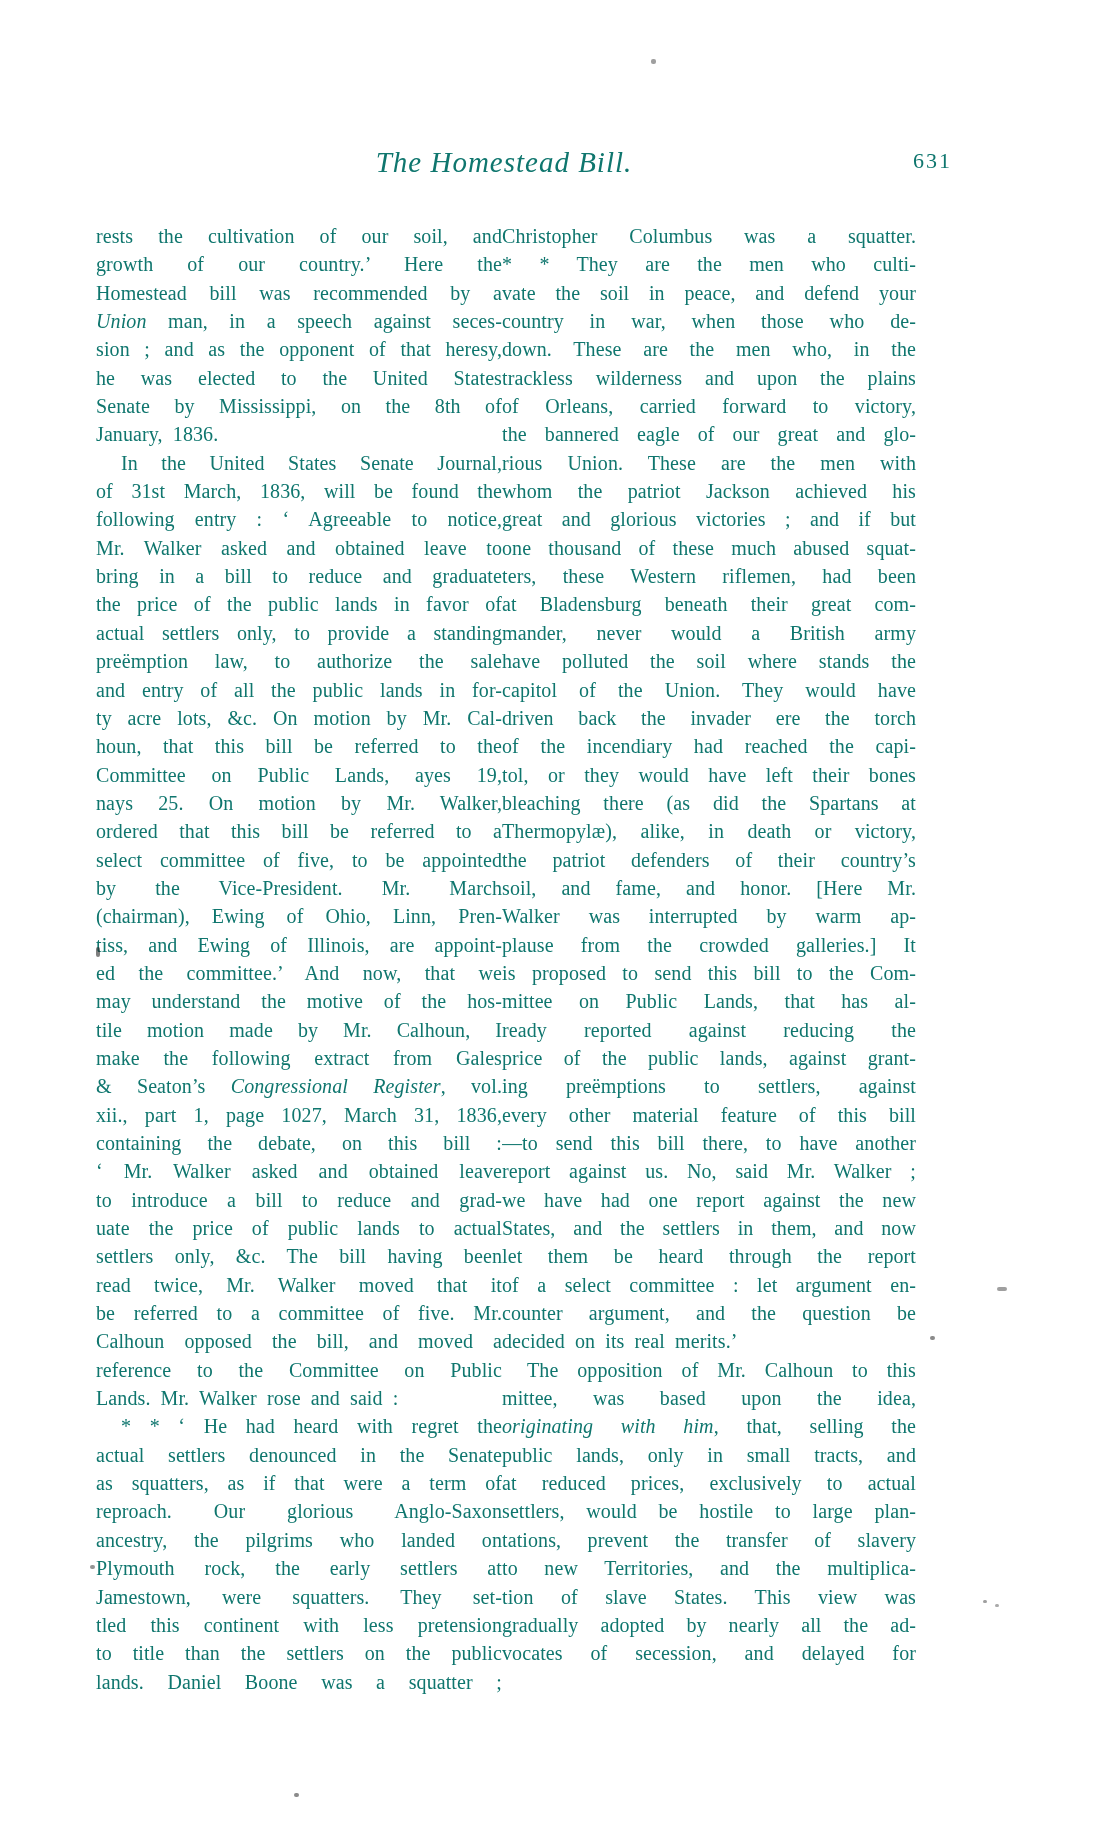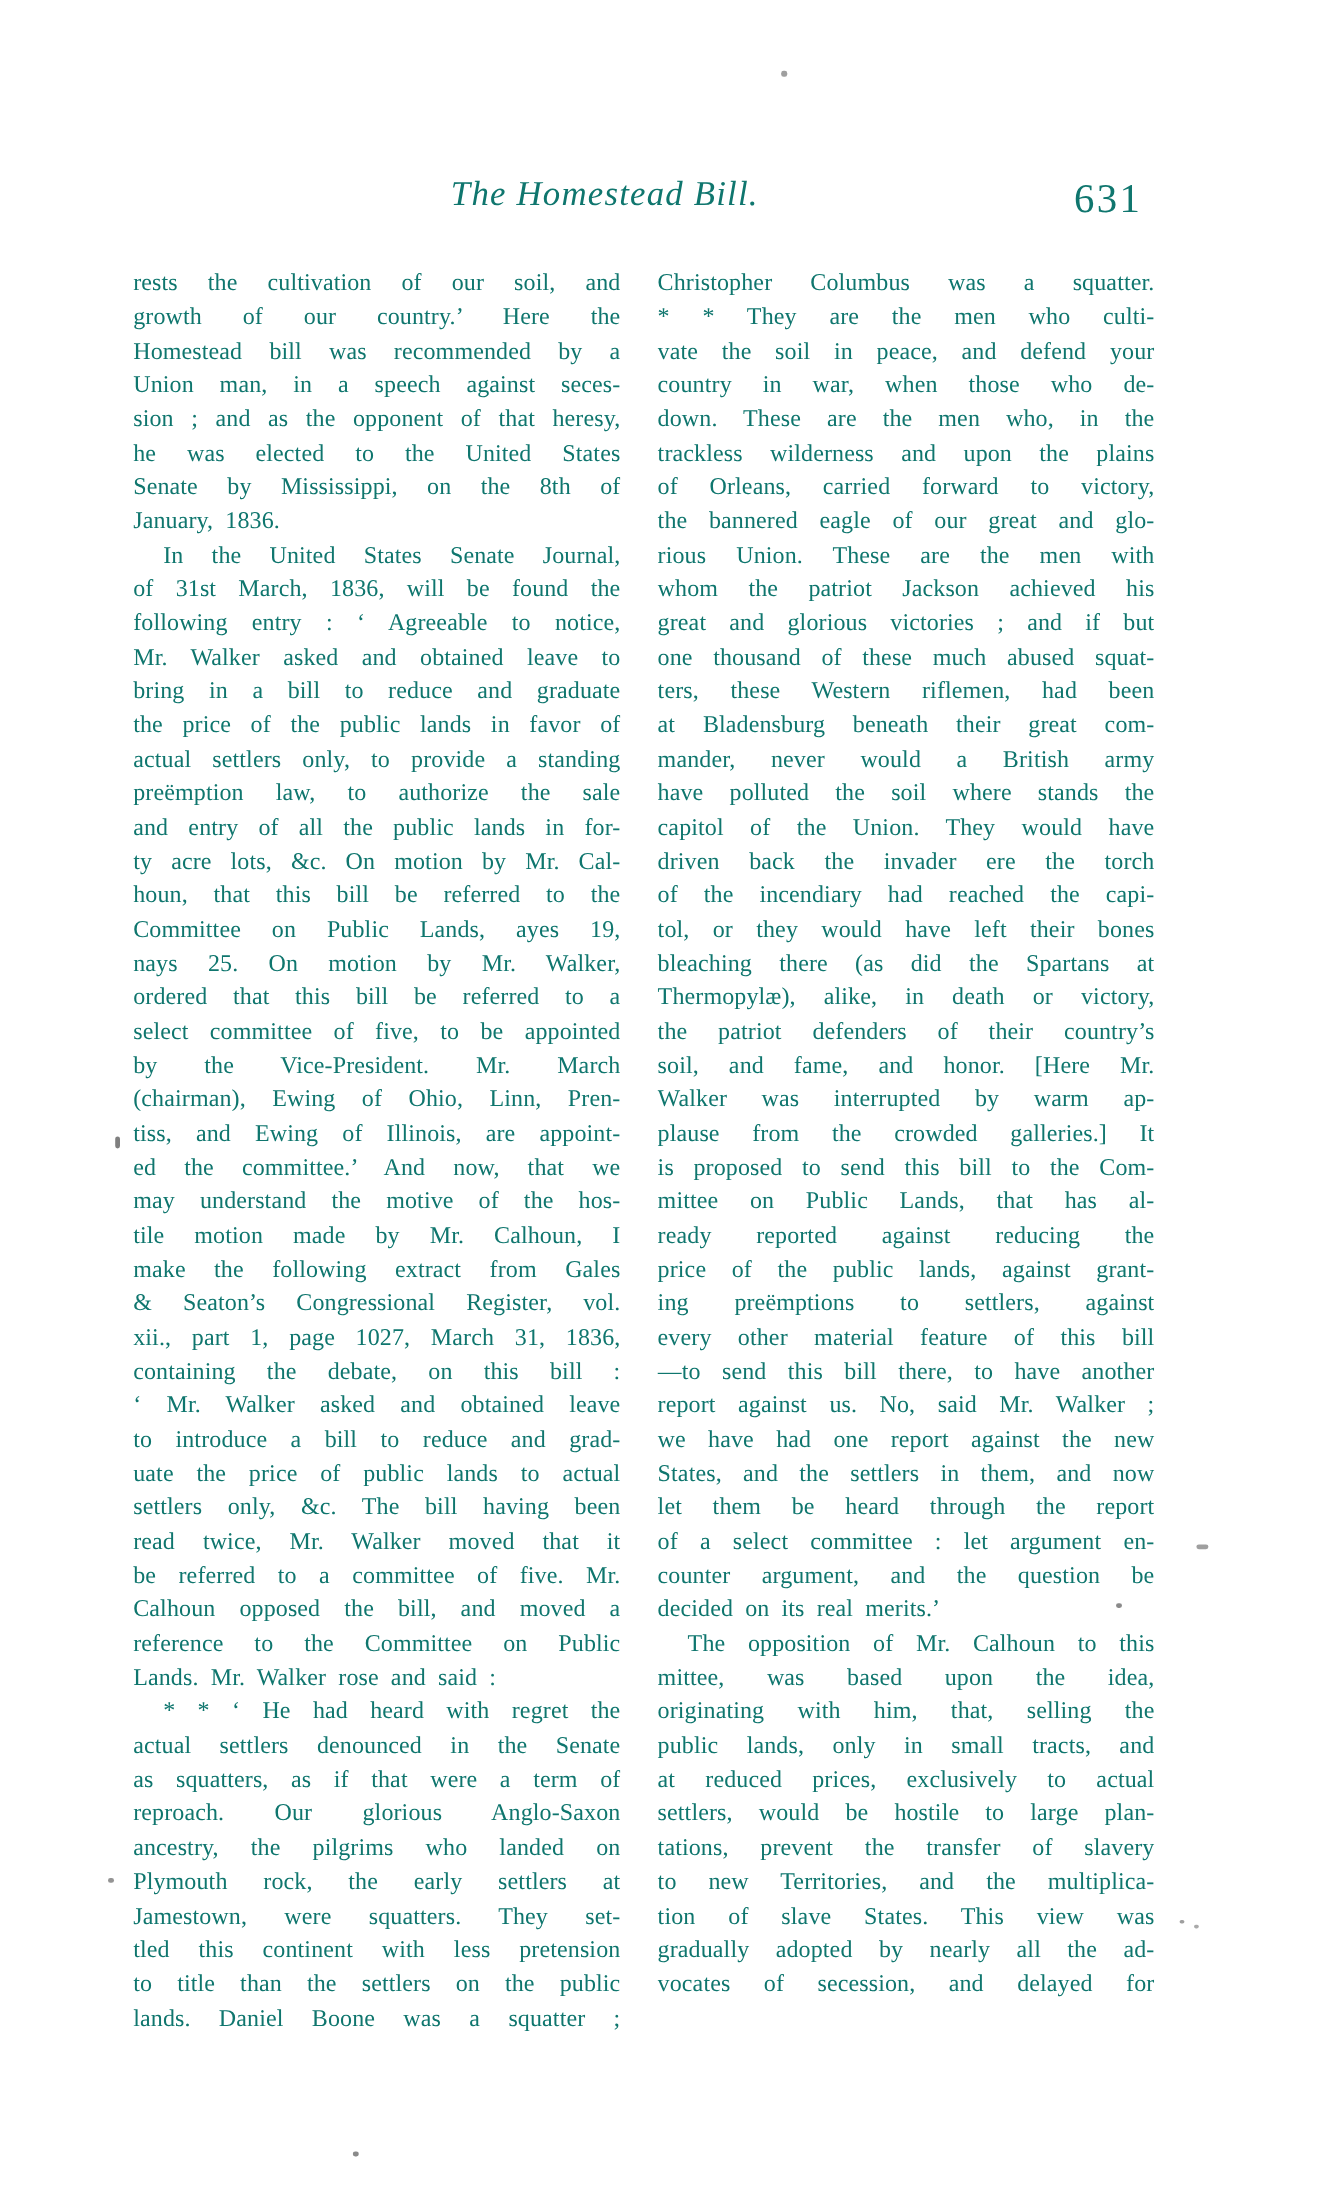--- a/index.html
+++ b/index.html
@@ -7,33 +7,33 @@
     position:relative; width:1120px; height:1825px;
     background:#ffffff; overflow:hidden;
     font-family:"Liberation Serif","DejaVu Serif",serif;
     color:#0f766e;
   }
   .header { position:absolute; left:100px; top:146px; width:852px; height:42px; }
   .title {
     position:absolute; left:0; right:44px; top:0; text-align:center;
     font-style:italic; font-size:29px; letter-spacing:1px; white-space:nowrap;
   }
-  .pagenum { position:absolute; right:0; top:2px; font-size:34px; letter-spacing:2px; }
-  .columns { position:absolute; left:111px; top:222px; display:flex; gap:31px; }
+  .pagenum { position:absolute; right:0; top:2px; font-size:22px; letter-spacing:2px; }
+  .columns { position:absolute; left:96px; top:222px; display:flex; }
   .col { display:block; }
   .col-left  { width:406px; }
   .col-right { width:414px; }
   .line {
     height:28.35px; line-height:28.35px; font-size:20px;
     text-align:justify; text-align-last:justify;
     overflow:hidden; letter-spacing:0.1px;
   }
   .line.nj { text-align-last:left; word-spacing:5px; }
   .line.ind { text-indent:25px; }
-  .it { }
+  .it { font-style:italic; }
   .speck { position:absolute; background:#2a2a2a; border-radius:2px; }
 </style>
 </head>
 <body>
 
 <div class="page">
   <div class="header">
     <div class="title">The Homestead Bill.</div>
     <div class="pagenum">631</div>
   </div>

